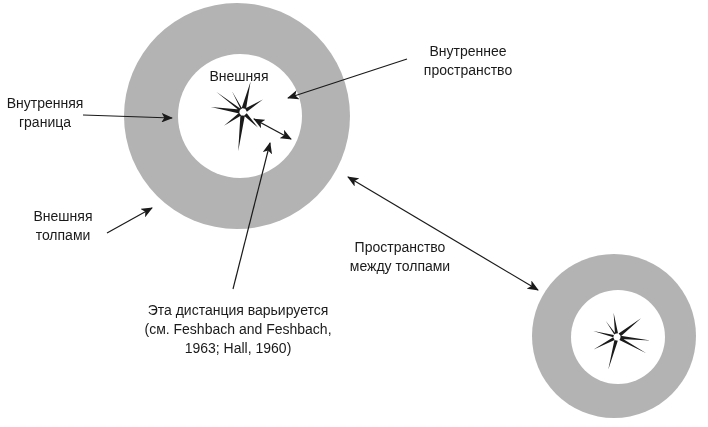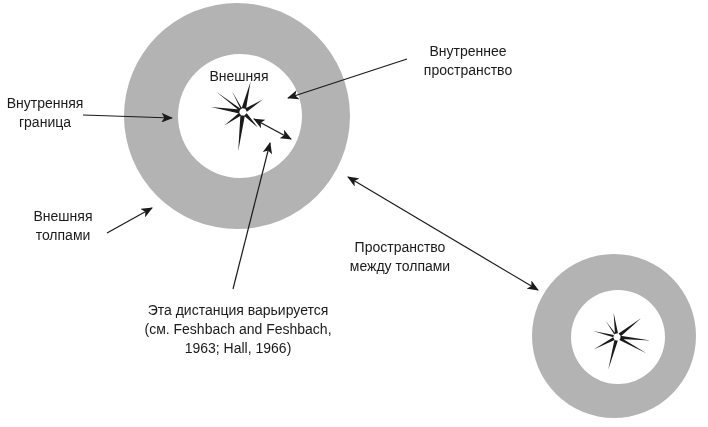--- a/index.html
+++ b/index.html
@@ -70,15 +70,15 @@
 толпами</div>
 
   <div class="label" style="left:468px; top:42px;">Внутреннее
 пространство</div>
 
   <div class="label" style="left:400px; top:238px;">Пространство
 между толпами</div>
 
   <div class="label" style="left:238px; top:301px;">Эта дистанция варьируется
 (см. Feshbach and Feshbach,
-1963; Hall, 1966)</div>
+1963; Hall, 1960)</div>
 
 </div>
 
 </body></html>

